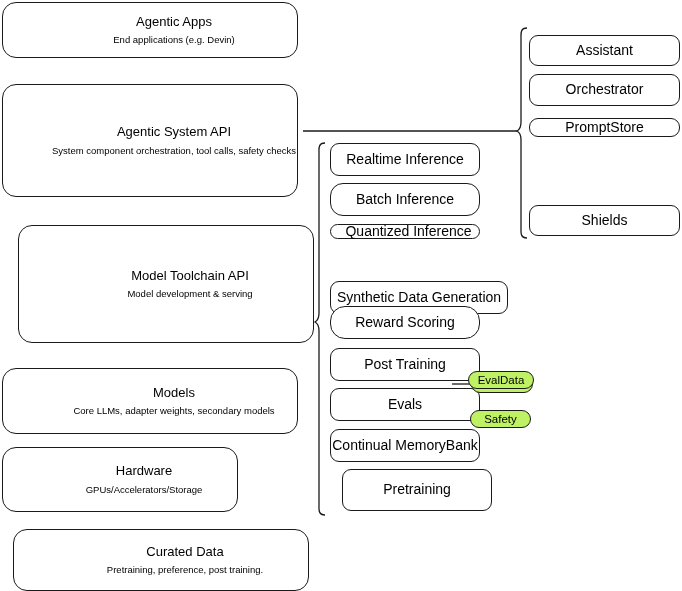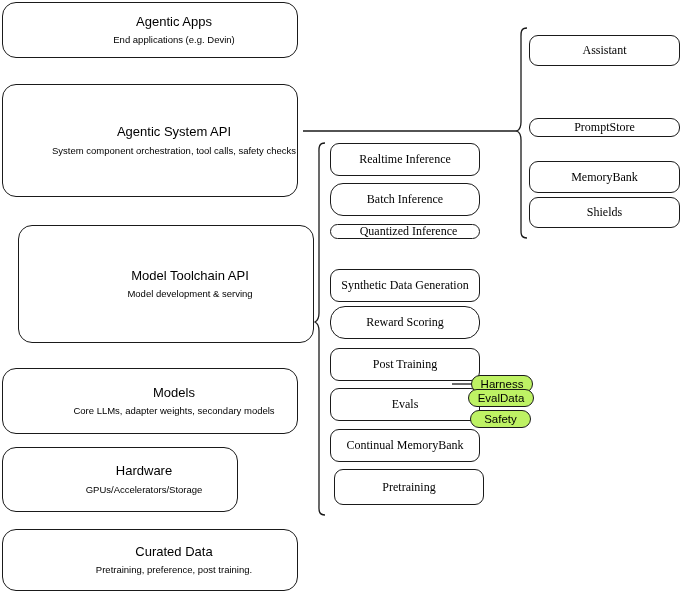--- a/index.html
+++ b/index.html
@@ -48,22 +48,21 @@
   .layer-box {
     border-radius: 14px;
     padding-left: 48px;
   }
   
   .item-box {
     border-radius: 9px;
     border: 1.3px solid #1a1a1a;
   }
   .item-box .title {
-    font-size: 12px;
-    font-family: Liberation Serif, serif;
+    font-size: 14px;
   }
   
   .pill {
     position: absolute;
     box-sizing: border-box;
     border: 1.3px solid #1a1a1a;
     border-radius: 999px;
     background: #bef264;
     display: flex;
     align-items: center;
@@ -136,83 +135,83 @@
   <div class="box layer-box" style="left:2px; top:368px; width:296px; height:66px;">
     <div class="title">Models</div>
     <div class="subtitle">Core LLMs, adapter weights, secondary models</div>
   </div>
 
   <div class="box layer-box" style="left:2px; top:447px; width:236px; height:65px;">
     <div class="title">Hardware</div>
     <div class="subtitle">GPUs/Accelerators/Storage</div>
   </div>
 
-  <div class="box layer-box" style="left:2px; top:529px; width:296px; height:62px;">
+  <div class="box layer-box" style="left:13px; top:529px; width:296px; height:62px;">
     <div class="title">Curated Data</div>
     <div class="subtitle">Pretraining, preference, post training.</div>
   </div>
 
   <div class="box item-box" style="left:330px; top:143px; width:150px; height:33px; z-index:4;justify-content:center;">
     <div class="title">Realtime Inference</div>
   </div>
 
   <div class="box item-box" style="left:330px; top:183px; width:150px; height:33px; z-index:4;border-radius:13px;">
     <div class="title">Batch Inference</div>
   </div>
 
   <div class="box item-box" style="left:330px; top:224px; width:150px; height:15px; z-index:4;padding-left:7px;">
     <div class="title">Quantized Inference</div>
   </div>
 
-  <div class="box item-box" style="left:330px; top:269px; width:150px; height:33px; z-index:4;">
+  <div class="box item-box" style="left:330px; top:281px; width:178px; height:33px; z-index:4;">
     <div class="title">Synthetic Data Generation</div>
   </div>
 
   <div class="box item-box" style="left:330px; top:306px; width:150px; height:33px; z-index:4;border-radius:15px;">
     <div class="title">Reward Scoring</div>
   </div>
 
   <div class="box item-box" style="left:330px; top:348px; width:150px; height:33px; z-index:4;">
     <div class="title">Post Training</div>
   </div>
 
   <div class="box item-box" style="left:330px; top:388px; width:150px; height:33px; z-index:4;">
     <div class="title">Evals</div>
   </div>
 
   <div class="box item-box" style="left:330px; top:429px; width:150px; height:33px; z-index:4;">
     <div class="title">Continual MemoryBank</div>
   </div>
 
-  <div class="box item-box" style="left:334px; top:469px; width:150px; height:36px; z-index:4;">
+  <div class="box item-box" style="left:342px; top:469px; width:150px; height:42px; z-index:4;">
     <div class="title">Pretraining</div>
   </div>
 
   <div class="pill" style="left:471px; top:375px; width:62px; height:18px;">
     <span>Harness</span>
   </div>
 
-  <div class="pill" style="left:468px; top:389px; width:66px; height:18px;">
+  <div class="pill" style="left:468px; top:371px; width:66px; height:18px;">
     <span>EvalData</span>
   </div>
 
   <div class="pill" style="left:470px; top:410px; width:61px; height:18px;">
     <span>Safety</span>
   </div>
 
   <div class="box item-box" style="left:529px; top:35px; width:151px; height:31px; z-index:4;">
     <div class="title">Assistant</div>
   </div>
 
+  <div class="box item-box" style="left:529px; top:74px; width:151px; height:32px; z-index:4;">
+    <div class="title">Orchestrator</div>
+  </div>
 
   <div class="box item-box" style="left:529px; top:118px; width:151px; height:19px; z-index:4;">
     <div class="title">PromptStore</div>
   </div>
 
-  <div class="box item-box" style="left:529px; top:161px; width:151px; height:32px; z-index:4;">
-    <div class="title">MemoryBank</div>
-  </div>
-
-  <div class="box item-box" style="left:529px; top:197px; width:151px; height:31px; z-index:4;">
+
+  <div class="box item-box" style="left:529px; top:205px; width:151px; height:31px; z-index:4;">
     <div class="title">Shields</div>
   </div>
 
 </div>
 
 </body></html>

